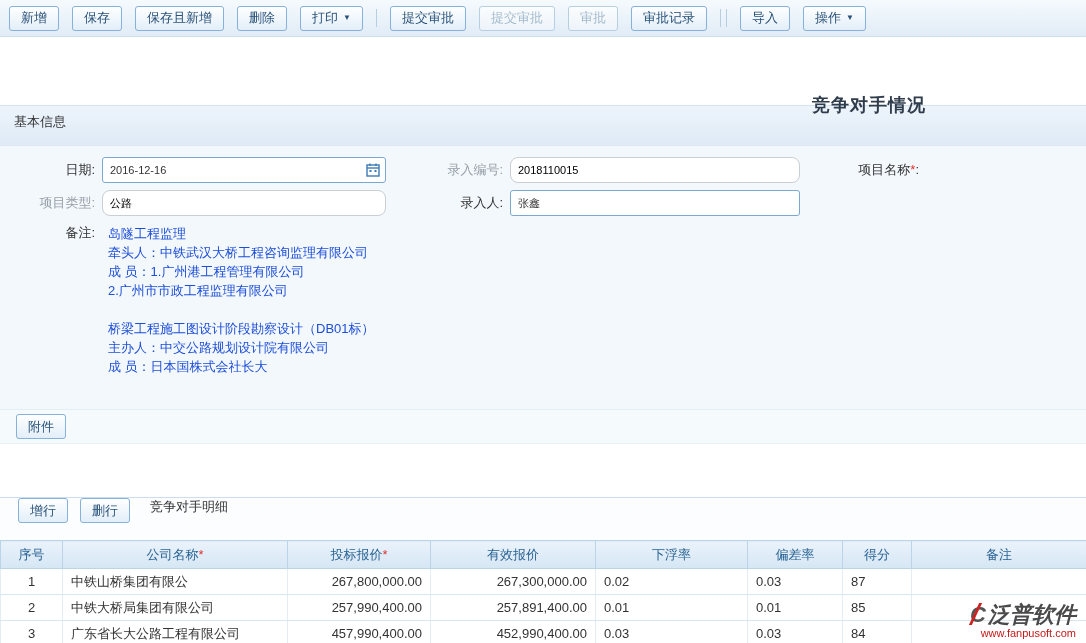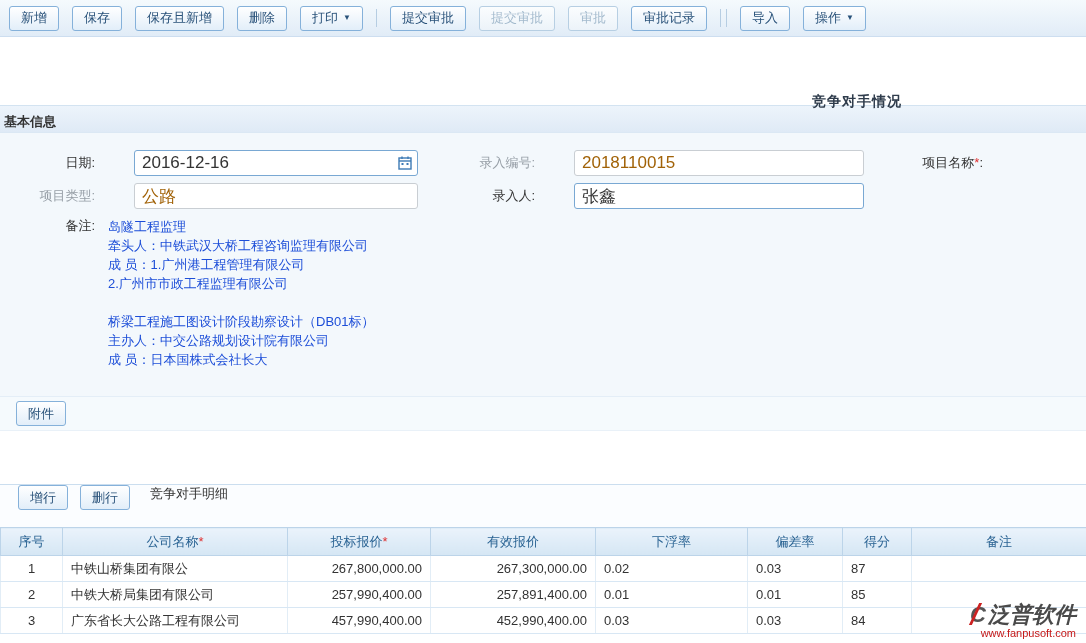--- a/index.html
+++ b/index.html
@@ -21,42 +21,42 @@
     font-family:inherit; cursor:pointer; white-space:nowrap; display:inline-flex; align-items:center;
   }
   .tbtn.disabled { color:#a3bacd; border-color:#b7cfe3; background:linear-gradient(#fbfdfe,#ecf3f9); cursor:default; }
   .caret { font-size:8px; margin-left:5px; line-height:1; }
   .tsep { width:1px; height:18px; background:#b6cde2; }
   .tsep + .tsep { margin-left:-8px; }
 
   
   .titlebar { height:68px; position:relative; background:#fff; }
   .page-title {
-    position:absolute; left:812px; top:56px; font-size:14px; font-weight:bold;
+    position:absolute; left:812px; top:56px; font-size:18px; font-weight:bold;
     color:#2f3c4c; letter-spacing:1px; white-space:nowrap;
   }
 
   
   .section-header {
-    height:28px; line-height:31px; padding-left:4px; color:#333;
+    height:41px; line-height:31px; padding-left:14px; color:#333;
     background:linear-gradient(#edf4fb,#dfeaf6);
-    border-top:1px solid #d3e3f1; border-bottom:1px solid #dbe8f4;font-weight:bold;
-  }
-  .form-area { height:263px; background:#f3f8fc; padding-top:17px; }
+    border-top:1px solid #d3e3f1; border-bottom:1px solid #dbe8f4;
+  }
+  .form-area { height:263px; background:#f3f8fc; padding-top:11px; }
   .frow { display:flex; align-items:center; margin-bottom:7px; }
   .frow.top { align-items:flex-start; margin-top:8px; }
   .lab { display:inline-block; text-align:right; padding-right:7px; color:#333; white-space:nowrap; }
   .lab.dim { color:#969ea6; }
   .l1 { width:102px; } .l2 { width:124px; } .l3 { width:126px; }
   .req { color:#e03131; }
   .fin {
     height:26px; border:1px solid #79a8d3; border-radius:3px; background:#fff;
-    padding:0 7px; font-size:17px; color:#333; font-family:inherit; outline:none;margin-left:32px;
-  }
-  .fin.dim { border-color:#c9ced3; color:#a16207; }
+    padding:0 7px; font-size:11px; color:#333; font-family:inherit; outline:none;
+  }
+  .fin.dim { border-color:#c9ced3; color:#000000;border-radius:8px; }
   .w1 { width:284px; } .w2 { width:290px; } .w3 { width:152px; }
   .input-wrap { position:relative; display:inline-block; }
   .input-wrap .fin { padding-right:26px; }
   .cal-icon { position:absolute; right:6px; top:6px; width:14px; height:14px; cursor:pointer; }
   .remark-text { margin-left:6px; line-height:19px; white-space:pre-line; color:#1d4ed8; max-width:720px; }
 
   .attach-strip { height:34px; background:#f5fafd; border-top:1px solid #e4eef7; padding:4px 0 0 16px; }
   .white-gap { height:54px; background:#fff; border-top:1px solid #e9f1f8; }
 
   

